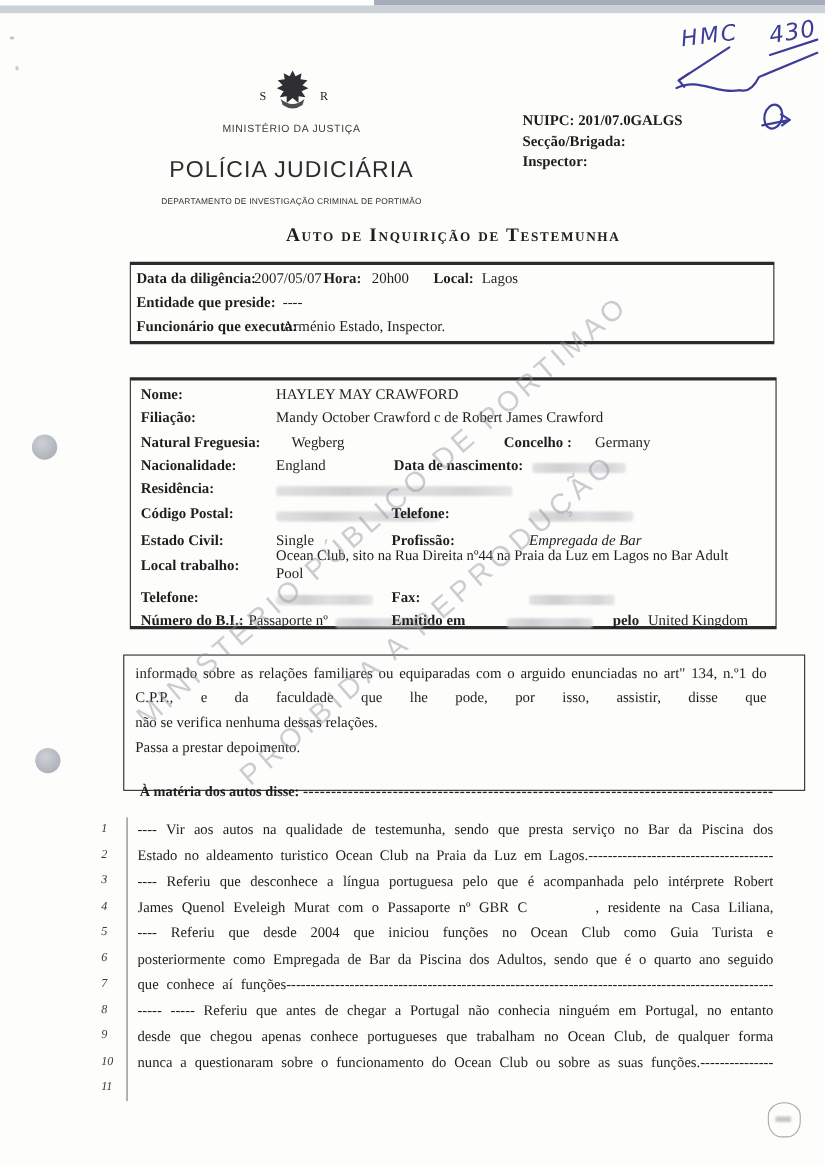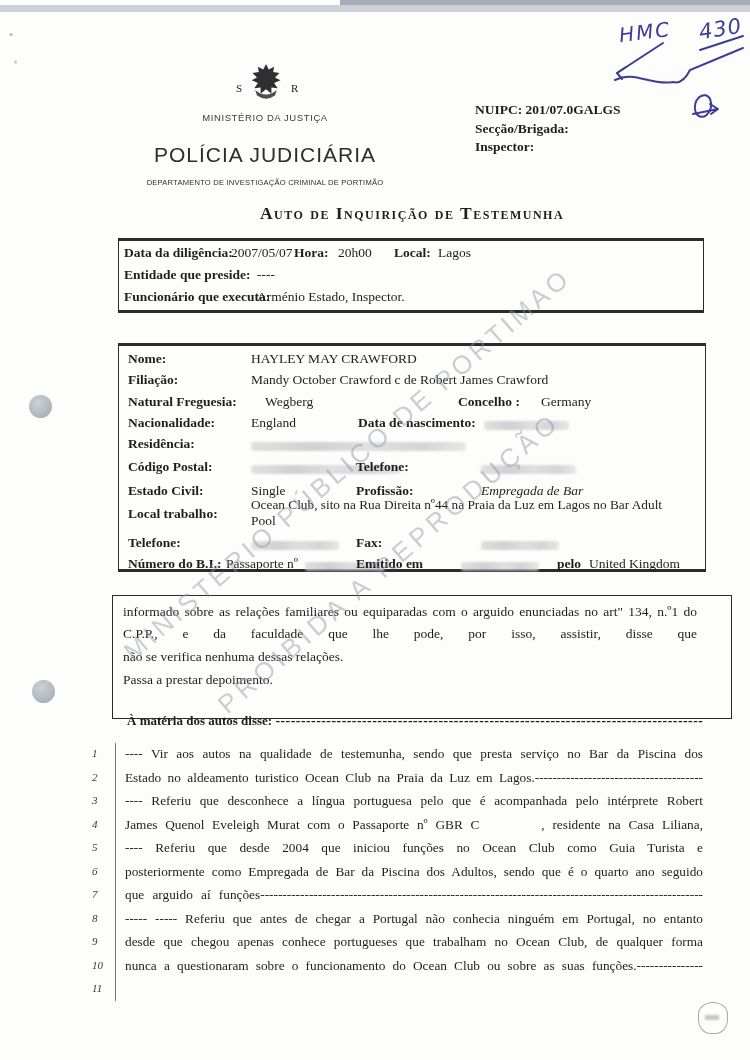--- a/index.html
+++ b/index.html
@@ -176,21 +176,21 @@
   </div>
   <div class="abs vrule" style="left:115px;top:743px;height:258px;"></div>
 
   <div class="abs" style="left:125px;top:742px;width:578px;">
     <div class="dep-line jline">---- Vir aos autos na qualidade de testemunha, sendo que presta serviço no Bar da Piscina dos</div>
     <div class="dep-line jline">Estado no aldeamento turistico Ocean Club na Praia da Luz em Lagos.--------------------------------------</div>
     <div class="dep-line jline">---- Referiu que desconhece a língua portuguesa pelo que é acompanhada pelo intérprete Robert</div>
     <div class="dep-line jline">James Quenol Eveleigh Murat com o Passaporte nº GBR C&nbsp;&nbsp;&nbsp;&nbsp;&nbsp;&nbsp;&nbsp;&nbsp;, residente na Casa Liliana,</div>
     <div class="dep-line jline">---- Referiu que desde 2004 que iniciou funções no Ocean Club como Guia Turista e</div>
     <div class="dep-line jline">posteriormente como Empregada de Bar da Piscina dos Adultos, sendo que é o quarto ano seguido</div>
-    <div class="dep-line jline">que arguido aí funções----------------------------------------------------------------------------------------------------</div>
+    <div class="dep-line jline">que conhece aí funções----------------------------------------------------------------------------------------------------</div>
     <div class="dep-line jline">----- ----- Referiu que antes de chegar a Portugal não conhecia ninguém em Portugal, no entanto</div>
     <div class="dep-line jline">desde que chegou apenas conhece portugueses que trabalham no Ocean Club, de qualquer forma</div>
     <div class="dep-line jline">nunca a questionaram sobre o funcionamento do Ocean Club ou sobre as suas funções.---------------</div>
   </div>
 
   <div class="abs wm" style="left:128px;top:640px;width:560px;font-size:26px;letter-spacing:4px;
        transform:rotate(-41deg);transform-origin:0 50%;">MINISTÉRIO PÚBLICO DE PORTIMAO</div>
   <div class="abs wm" style="left:222px;top:693px;width:440px;font-size:26px;letter-spacing:5px;
        transform:rotate(-41deg);transform-origin:0 50%;">PROIBIDA A REPRODUÇÃO</div>
 

